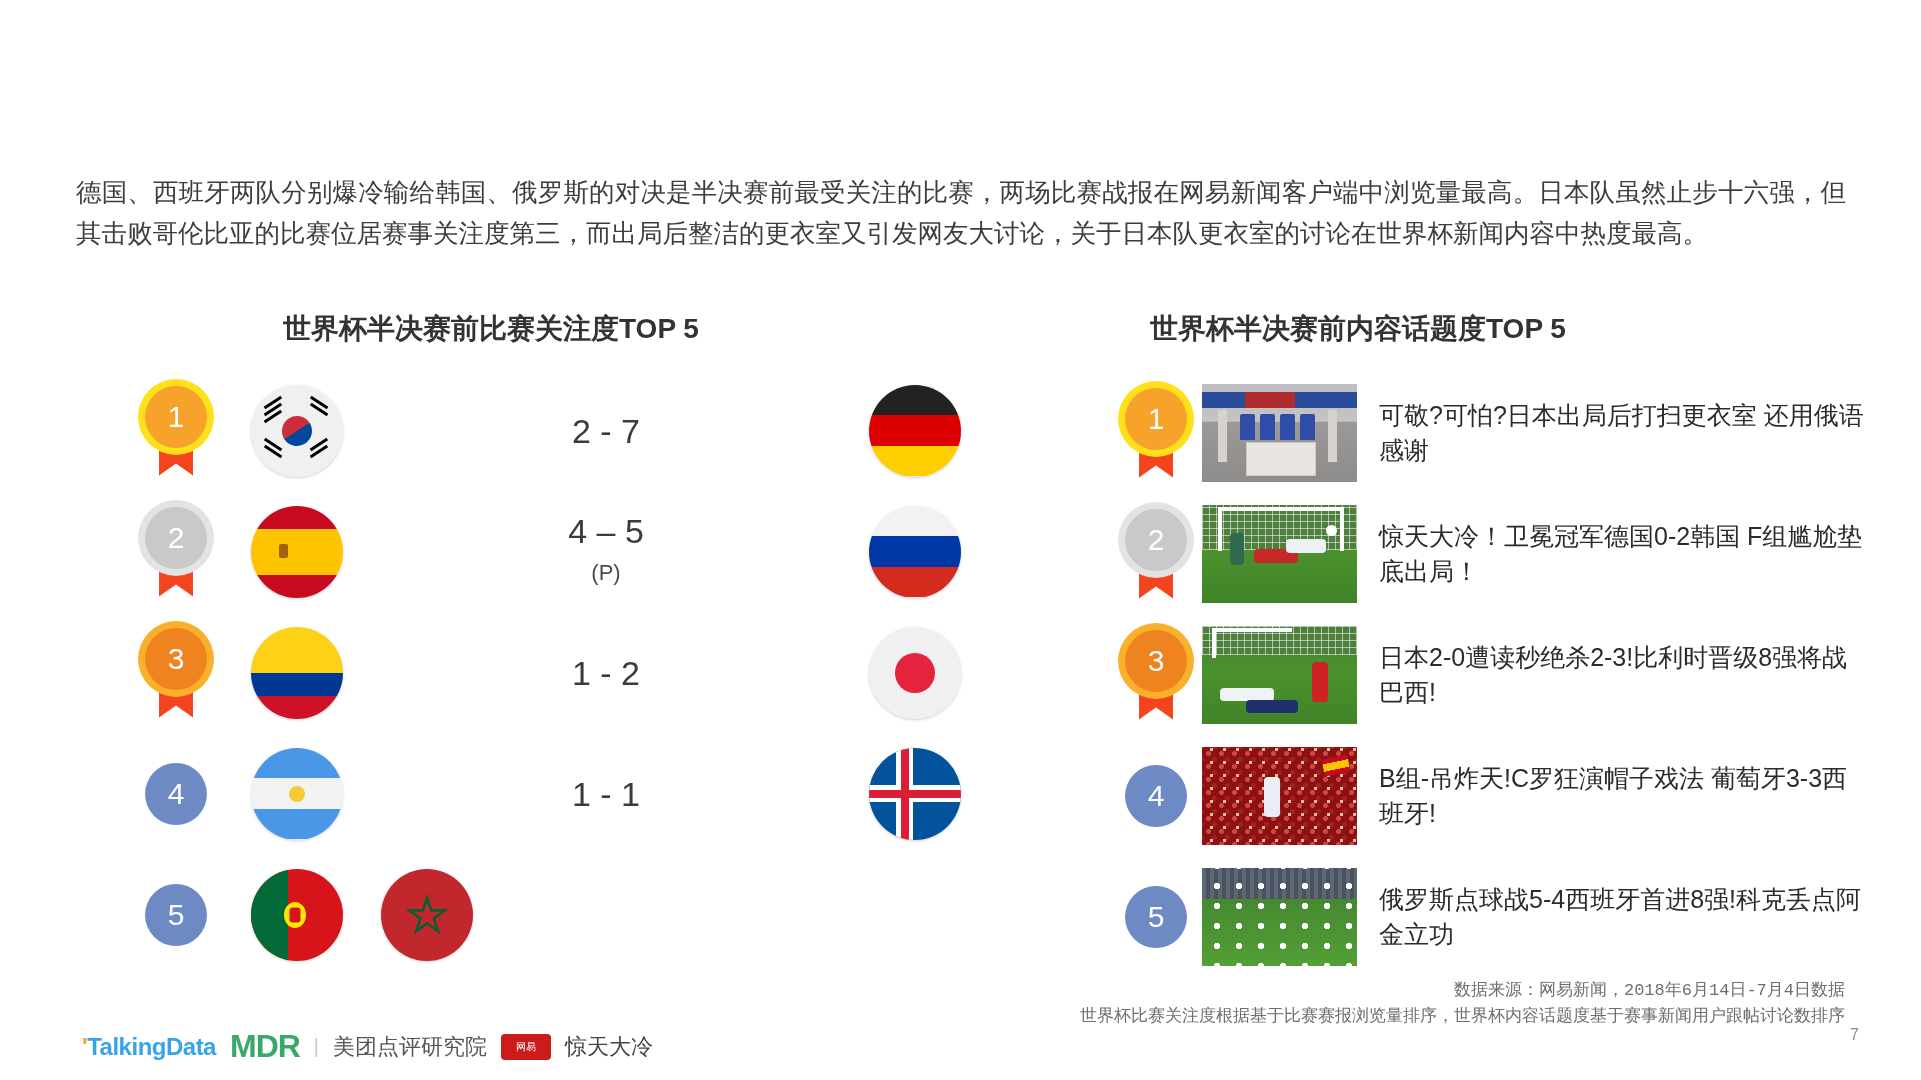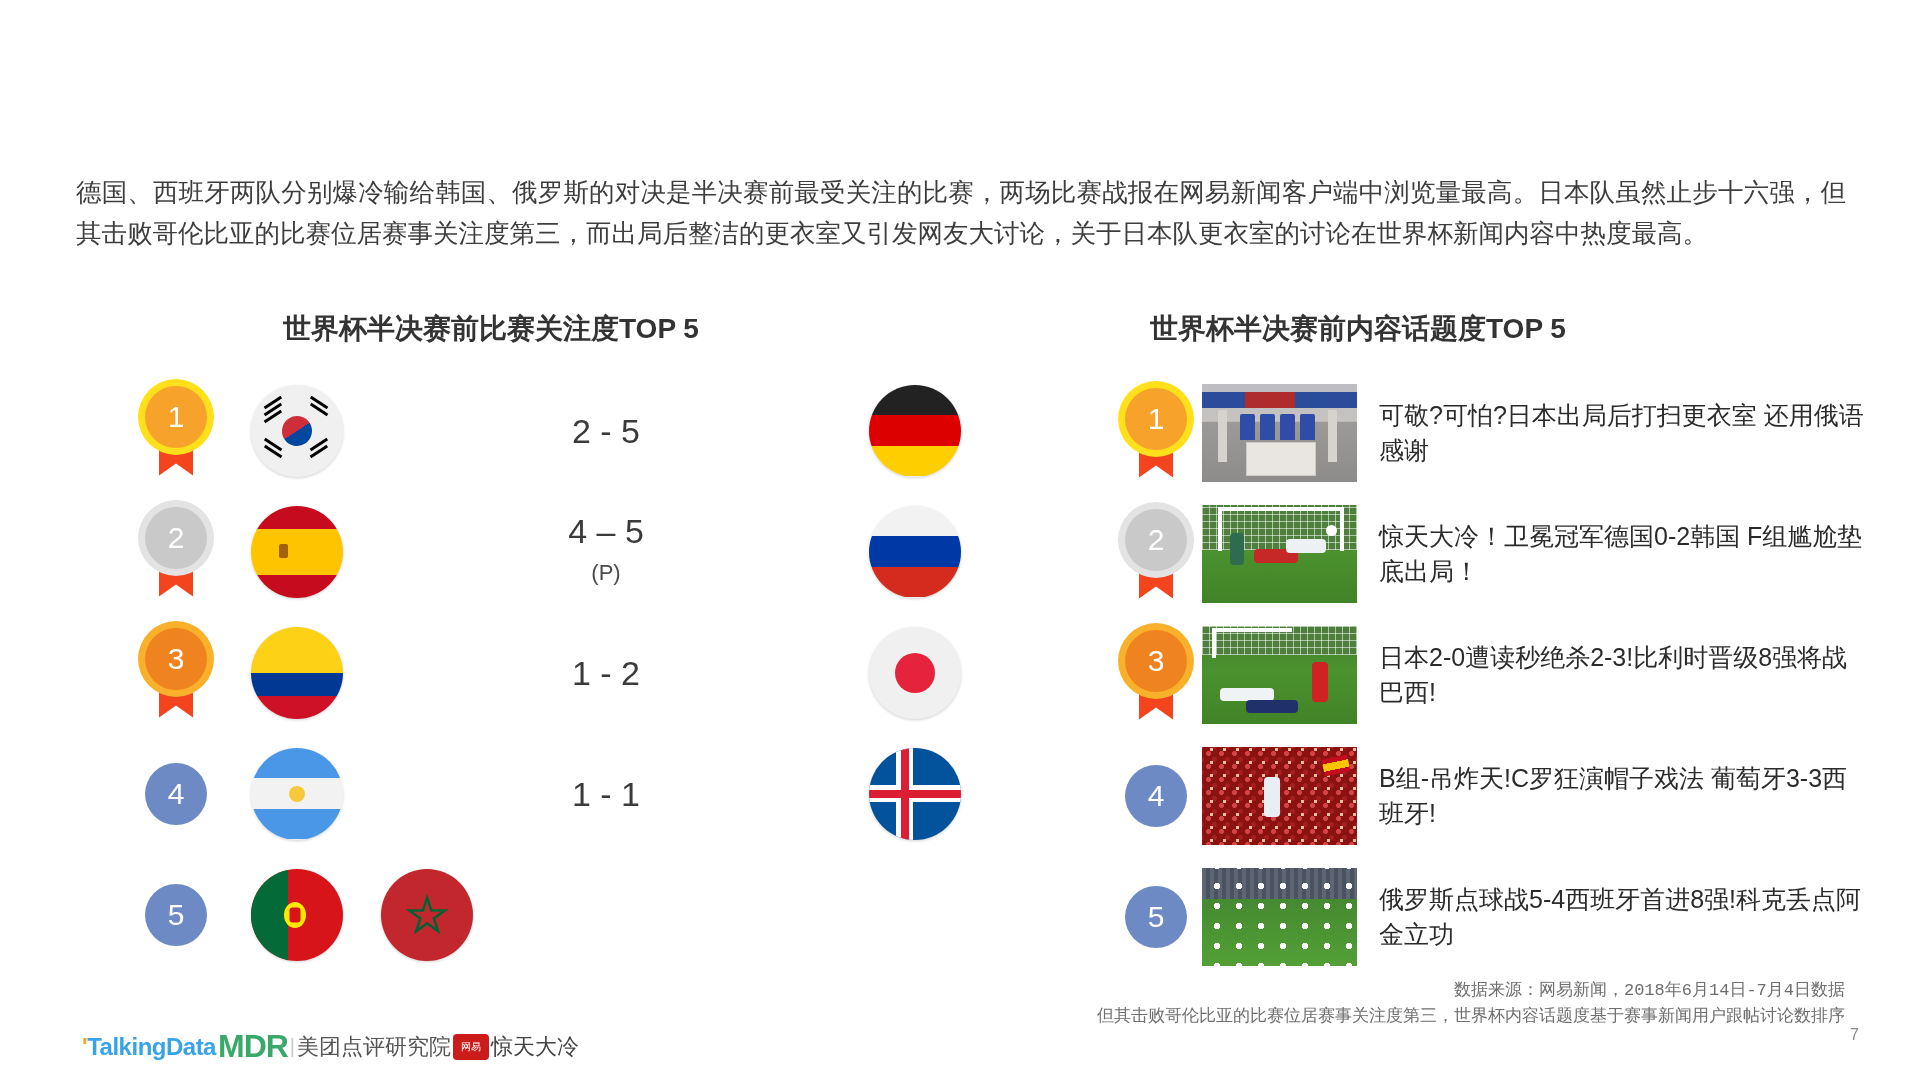--- a/index.html
+++ b/index.html
@@ -178,27 +178,27 @@
     background-size: 22px 20px; background-position: 4px 28px;
   }
   .th-celebr .stand { position:absolute; left:0; top:0; width:100%; height:32%;
       background:repeating-linear-gradient(90deg,#5c6675 0 4px,#49525e 4px 8px); }
 
   
   .src-lines { position:absolute; right:76px; top:978px; text-align:right; }
   .src-lines div { font-size:17px; line-height:26px; color:#6e6e6e;font-family:Liberation Mono, monospace; }
   .page-num { position:absolute; right:62px; top:1026px; font-size:16px; color:#8a8a8a; }
 
-  .logos { position:absolute; left:82px; top:1028px; display:flex; align-items:center; gap:2px; }
+  .logos { position:absolute; left:82px; top:1028px; display:flex; align-items:center; gap:14px; }
   .logo-td { font-size:24px; font-weight:bold; color:#37a3e8; letter-spacing:-.5px; }
   .logo-td .dot { color:#f5a623; }
   .logo-mdr { font-size:32px; font-weight:bold; color:#3aa86b; letter-spacing:-1px; }
   .logo-sep { color:#c9c9c9; font-size:20px; }
   .logo-mt { font-size:22px; color:#555; }
-  .logo-163-badge { width:36px; height:26px; background:#cc1b1b; border-radius:4px;
+  .logo-163-badge { width:50px; height:26px; background:#cc1b1b; border-radius:4px;
       color:#fff; font-size:10px; display:flex; align-items:center; justify-content:center; }
   .logo-163 { font-size:22px; color:#444; }
 </style>
 </head>
 <body>
 
 <div class="page">
 
   <div class="intro">德国、西班牙两队分别爆冷输给韩国、俄罗斯的对决是半决赛前最受关注的比赛，两场比赛战报在网易新闻客户端中浏览量最高。日本队虽然止步十六强，但其击败哥伦比亚的比赛位居赛事关注度第三，而出局后整洁的更衣室又引发网友大讨论，关于日本队更衣室的讨论在世界杯新闻内容中热度最高。</div>
 
@@ -222,21 +222,21 @@
           <span class="bar" style="left:12px;top:58px;transform:rotate(33deg);"></span>
           <span class="bar" style="left:12px;top:65px;transform:rotate(33deg);"></span>
           <span class="bar" style="left:58px;top:16px;transform:rotate(33deg);"></span>
           <span class="bar" style="left:58px;top:23px;transform:rotate(33deg);"></span>
           <span class="bar" style="left:58px;top:58px;transform:rotate(-33deg);"></span>
           <span class="bar" style="left:58px;top:65px;transform:rotate(-33deg);"></span>
           <span class="taeguk"></span>
         </div>
       </div>
       <div class="score-cell">
-        <span>2 - 5</span>
+        <span>2 - 7</span>
       </div>
       <div class="flag-cell">
         <div class="flag f-de">
           <span class="band b1"></span>
             <span class="band b2"></span>
             <span class="band b3"></span>
         </div>
       </div>
     </div>
 
@@ -430,21 +430,21 @@
         <span class="stand"></span>
         <span class="dots"></span>
       </div>
       <div class="topic-text">俄罗斯点球战5-4西班牙首进8强!科克丢点阿金立功</div>
     </div>
 
   </div>
 
   <div class="src-lines">
     <div>数据来源：网易新闻，2018年6月14日-7月4日数据</div>
-    <div>但其击败哥伦比亚的比赛位居赛事关注度第三，世界杯内容话题度基于赛事新闻用户跟帖讨论数排序</div>
+    <div>世界杯比赛关注度根据基于比赛赛报浏览量排序，世界杯内容话题度基于赛事新闻用户跟帖讨论数排序</div>
   </div>
   <div class="page-num">7</div>
 
   <div class="logos">
     <span class="logo-td"><span class="dot">'</span><span>TalkingData</span></span>
     <span class="logo-mdr">MDR</span>
     <span class="logo-sep">|</span>
     <span class="logo-mt">美团点评研究院</span>
     <span class="logo-163-badge">网易</span>
     <span class="logo-163">惊天大冷</span>

